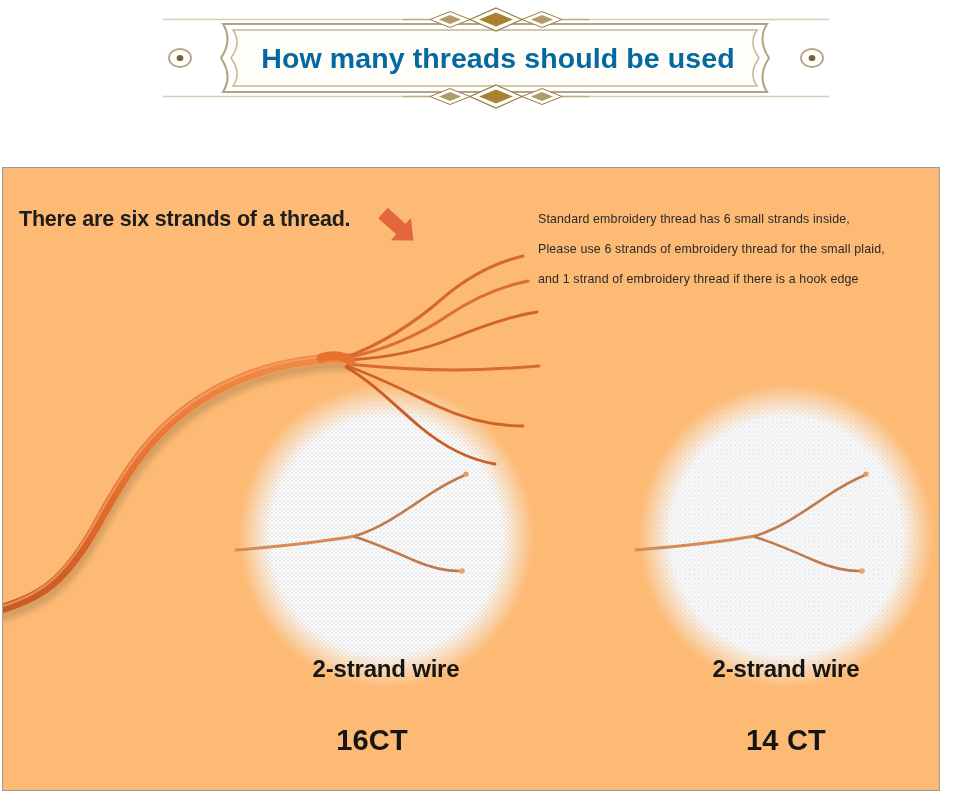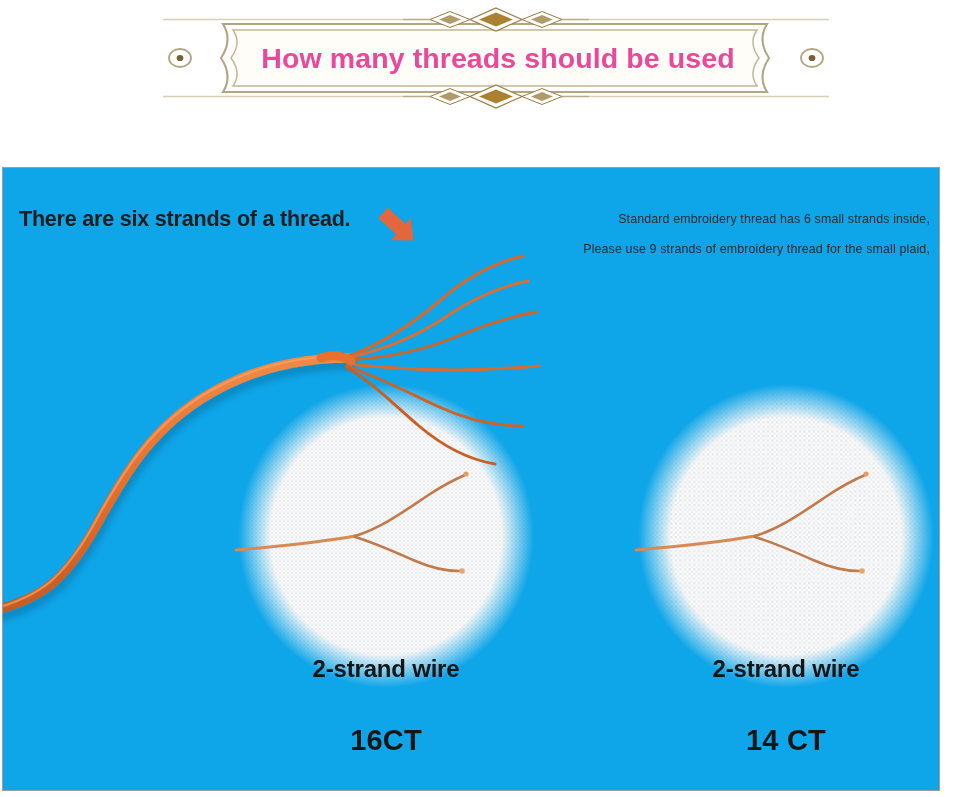--- a/index.html
+++ b/index.html
@@ -17,33 +17,33 @@
     left:163px; top:6px;
     width:666px; height:104px;
   }
   #title-banner svg{display:block;}
   #banner-title-text{
     position:absolute;
     left:0; top:0; width:666px; height:104px;
     display:flex; align-items:center; justify-content:center;
     font-size:28.5px;
     font-weight:bold;
-    color:#ec4899;
+    color:#0369a1;
     letter-spacing:0.1px;
     white-space:nowrap;
     padding-left:4px;
     box-sizing:border-box;
   }
 
   
   #photo-panel{
     position:absolute;
     left:2px; top:167px;
     width:938px; height:624px;
-    background:#0ea5e9;
+    background:#fdba74;
     border:1px solid #9d9d9d;
     box-sizing:border-box;
     overflow:hidden;
   }
   #photo-inner{position:absolute;inset:0;}
 
   
   #headline-left{
     position:absolute;
     left:16px; top:206px;
@@ -256,25 +256,26 @@
         <circle cx="859" cy="403" r="2.8" fill="#eda36c"></circle>
       </g>
 
       <g transform="translate(380,45) rotate(42)">
         <path d="M 0 -7 L 24 -7 L 24 -15 L 41 0 L 24 15 L 24 7 L 0 7 Z" fill="#e2673d"></path>
       </g>
     </svg>
 
     <div id="headline-left" style="position:absolute;left:16px;top:39px;">There are six strands of a thread.</div>
 
-    <div id="note-block" style="position:absolute;left:535px;top:36px;text-align:right;">
+    <div id="note-block" style="position:absolute;left:535px;top:36px;">
       <div class="note-line">Standard embroidery thread has 6 small strands inside,</div>
-      <div class="note-line">Please use 9 strands of embroidery thread for the small plaid,</div>
+      <div class="note-line">Please use 6 strands of embroidery thread for the small plaid,</div>
+      <div class="note-line">and 1 strand of embroidery thread if there is a hook edge</div>
     </div>
 
     <div class="strand-label" style="left:257px;top:487px;width:252px;">2-strand wire</div>
     <div class="strand-label" style="left:657px;top:487px;width:252px;">2-strand wire</div>
 
-    <div class="ct-label" style="left:257px;top:556px;width:252px;">16CT</div>
+    <div class="ct-label" style="left:243px;top:556px;width:252px;">16CT</div>
     <div class="ct-label" style="left:657px;top:556px;width:252px;text-align:center;">14 CT</div>
 
   </div>
 </div>
 
 </body></html>

